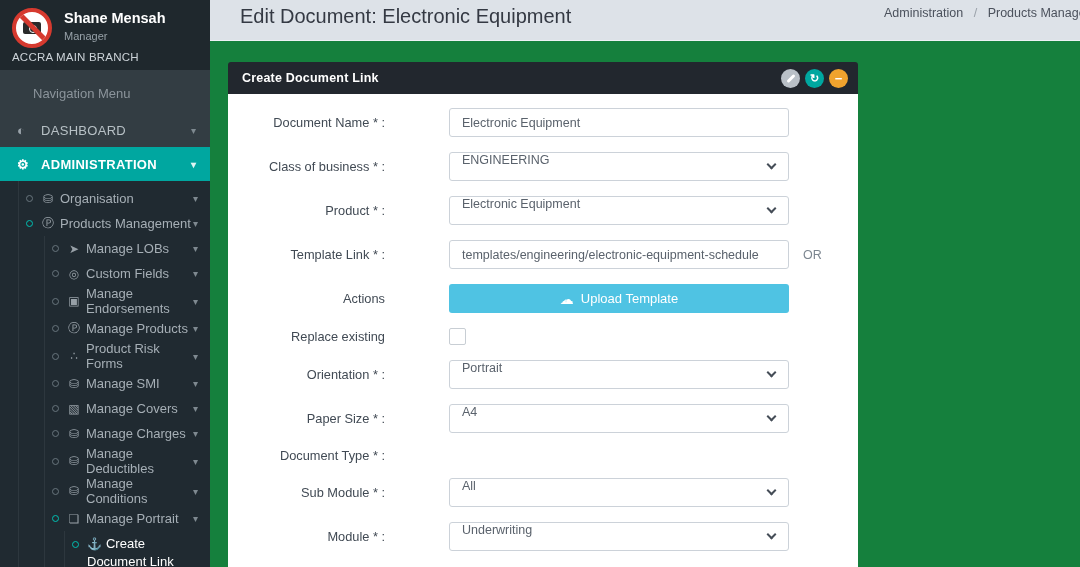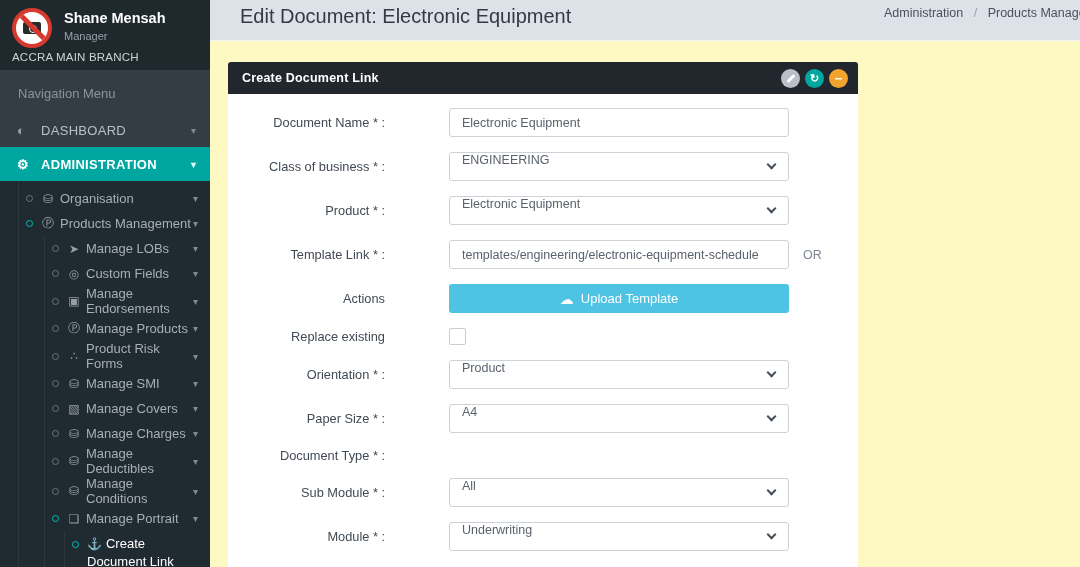--- a/index.html
+++ b/index.html
@@ -12,21 +12,21 @@
   .user-row { display:flex; align-items:flex-start; gap:12px; }
   .avatar { width:40px; height:40px; border-radius:50%; background:#fff; border:4px solid #d63a2f; position:relative; overflow:hidden; flex:0 0 auto; }
   .avatar .cam { position:absolute; left:7px; top:10px; width:18px; height:12px; background:#2a2a2a; border-radius:2px; }
   .avatar .cam::after { content:''; position:absolute; left:6px; top:2.5px; width:6px; height:6px; border:1.5px solid #fff; border-radius:50%; }
   .avatar .slash { position:absolute; left:-6px; top:13px; width:46px; height:5px; background:#d63a2f; transform:rotate(45deg); }
   .user-name { color:#ffffff; font-size:14.5px; font-weight:bold; margin-top:2px; }
   .user-role { color:#97a1a8; font-size:11px; margin-top:4px; }
   .user-branch { color:#ccd3d8; font-size:11.5px; margin-top:3px; letter-spacing:.2px; }
 
   .nav-top { background:#333d43; }
-  .nav-header { padding:16px 0 12px 18px; font-size:13px; color:#8b949b; }
+  .nav-header { padding:16px 0 12px 33px; font-size:13px; color:#8b949b; }
   .mi-l0 { height:34px; display:flex; align-items:center; padding:0 14px 0 17px; font-size:13px; color:#b7c0c5; cursor:pointer; }
   .mi-l0 .mi-icon { width:20px; text-align:left; font-size:13px; color:#9aa3aa; }
   .mi-l0 .mi-label { margin-left:4px; letter-spacing:.3px; }
   .mi-l0.active { background:#00a7a0; color:#ffffff; font-weight:bold; }
   .mi-l0.active .mi-icon { color:#ffffff; }
   .caret { margin-left:auto; font-size:10px; color:#7e8990; }
   .mi-l0.active .caret { color:#dff5f3; }
 
   .sub { position:relative; }
   .sub::before { content:''; position:absolute; top:0; bottom:0; width:1px; background:#2d373e; }
@@ -42,21 +42,21 @@
   .mi-l1 { padding-left:26px; }
   .mi-l2 { padding-left:52px; }
   .mi-l3 { padding-left:72px; align-items:flex-start; padding-top:4px; padding-bottom:4px; }
   .mi-l3 .bullet { margin-top:6px; }
   .mi-l3 .wrap-label { line-height:17px; }
   .mi-l3 .wrap-label .mi-icon { display:inline; width:auto; margin-right:4px; }
   .mi.active-white { color:#ffffff; }
   .mi.active-white .mi-icon { color:#ffffff; }
 
   
-  .main { position:absolute; left:210px; top:0; right:0; bottom:0; background:#fef9c3; }
+  .main { position:absolute; left:210px; top:0; right:0; bottom:0; background:#15803d; }
   .topbar { height:41px; background:#dde2e8; border-bottom:1px solid #eef1f5; position:relative; }
   .page-title { font-size:20px; font-weight:400; color:#343943; padding:5px 0 0 30px; white-space:nowrap; }
   .breadcrumb { position:absolute; left:674px; top:6px; right:0; overflow:hidden; white-space:nowrap; font-size:12.5px; }
   .crumb { color:#4b515c; cursor:pointer; }
   .crumb-sep { color:#9aa1a9; margin:0 7px; }
 
   
   .panel { position:absolute; left:18px; top:62px; width:630px; }
   .panel-header { background:#22272e; height:32px; border-radius:3px 3px 0 0; display:flex; align-items:center; padding:0 10px 0 14px; }
   .panel-title { color:#ffffff; font-size:12.5px; font-weight:bold; letter-spacing:.2px; }
@@ -284,21 +284,21 @@
         <label class="form-label">Replace existing</label>
         <span class="field">
           <input class="checkbox" type="checkbox" style="">
         </span>
       </div>
 
       <div class="form-row">
         <label class="form-label">Orientation * :</label>
         <span class="field">
           <div class="select">
-              <span>Product</span>
+              <span>Portrait</span>
             </div>
           <span class="chevron"></span>
         </span>
       </div>
 
       <div class="form-row">
         <label class="form-label">Paper Size * :</label>
         <span class="field">
           <div class="select">
               <span>A4</span>

